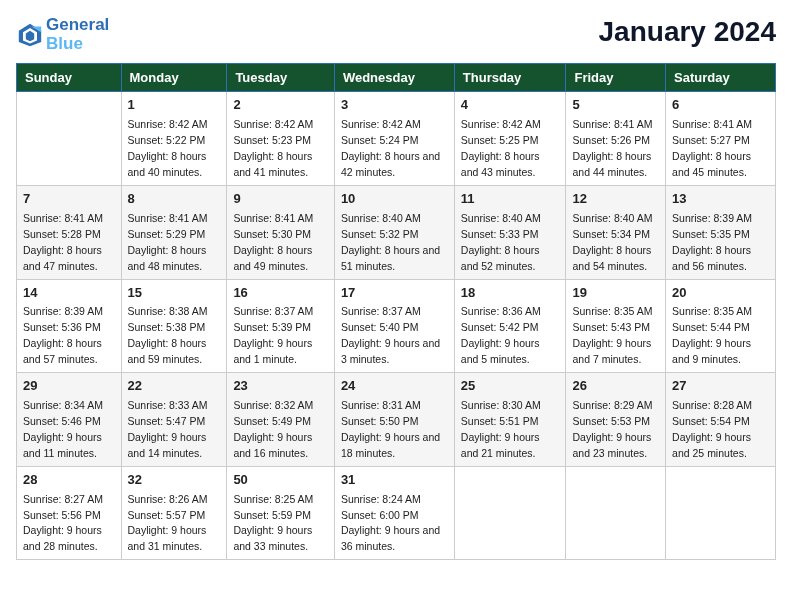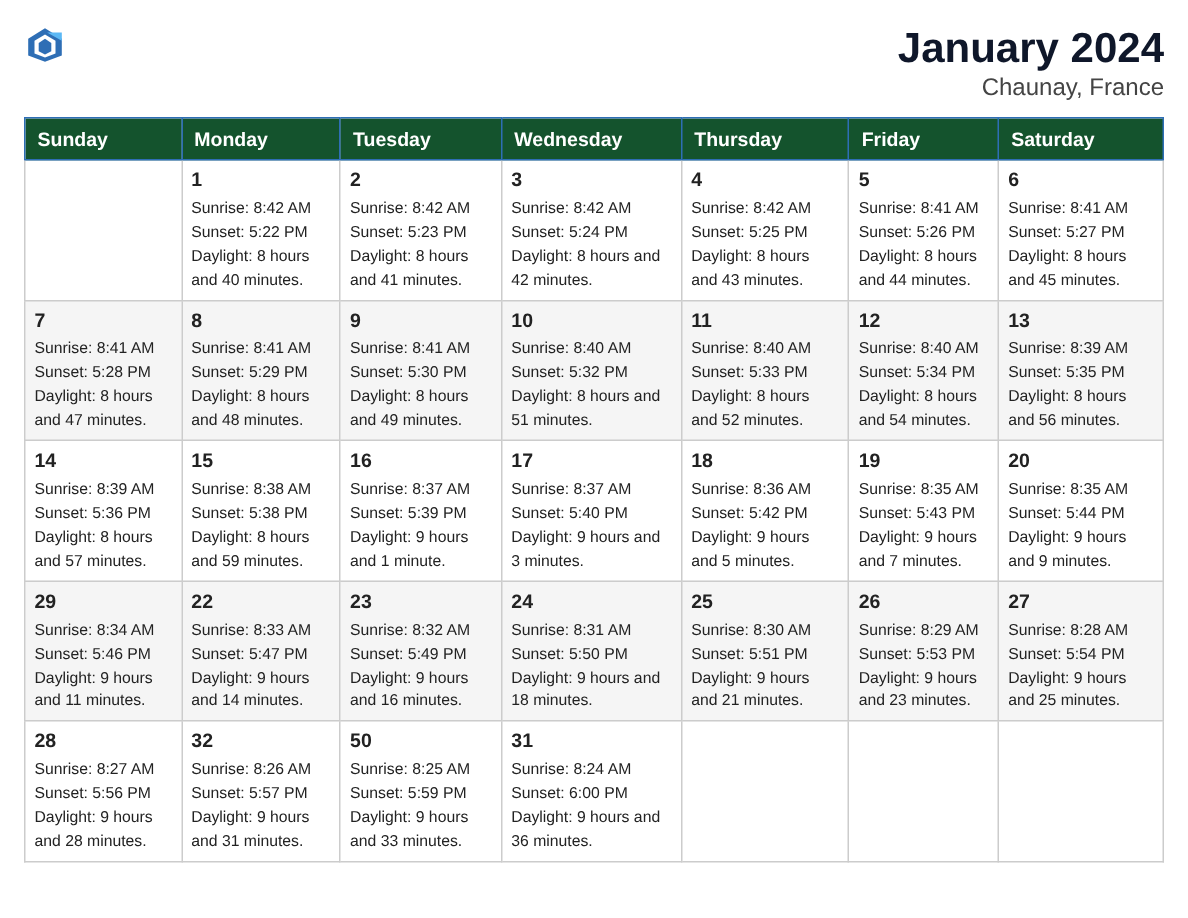--- a/index.html
+++ b/index.html
@@ -90,24 +90,29 @@
 <div class="container">
   <div class="header">
     <div class="logo">
       <svg class="logo-icon" viewBox="0 0 40 40">
         <polygon points="20,4 36,14 36,30 20,36 4,30 4,14" fill="#2e6eb5"></polygon>
         <polygon points="20,10 30,16 30,28 20,32 10,28 10,16" fill="#fff"></polygon>
         <polygon points="20,14 26,18 26,26 20,29 14,26 14,18" fill="#2e6eb5"></polygon>
 
         <polygon points="22,8 36,16 36,8" fill="#5bb8f5"></polygon>
       </svg>
+      <div>
+        <div style="font-size:17px;font-weight:bold;color:#1a1a1a;line-height:1.1;">
+          <span style="color:#2e6eb5;">General</span>
+        </div>
+        <div style="font-size:17px;font-weight:bold;color:#5bb8f5;line-height:1.1;">Blue</div>
+      </div>
     </div>
     <div class="title-block">
       <div class="main-title">January 2024</div>
-      <div class="subtitle">Chaunay, France</div>
     </div>
   </div>
 
   <table>
     <thead>
       <tr>
 
       <th>Sunday</th>
           <th>Monday</th>
           <th>Tuesday</th>

